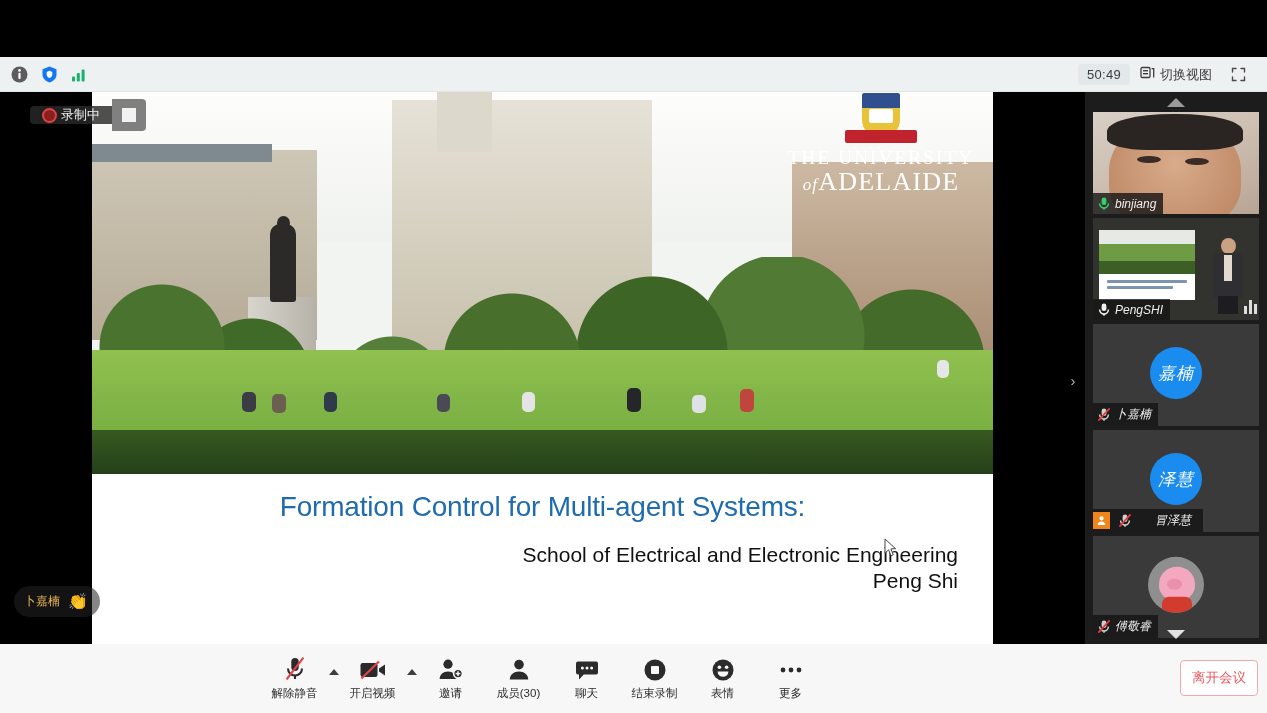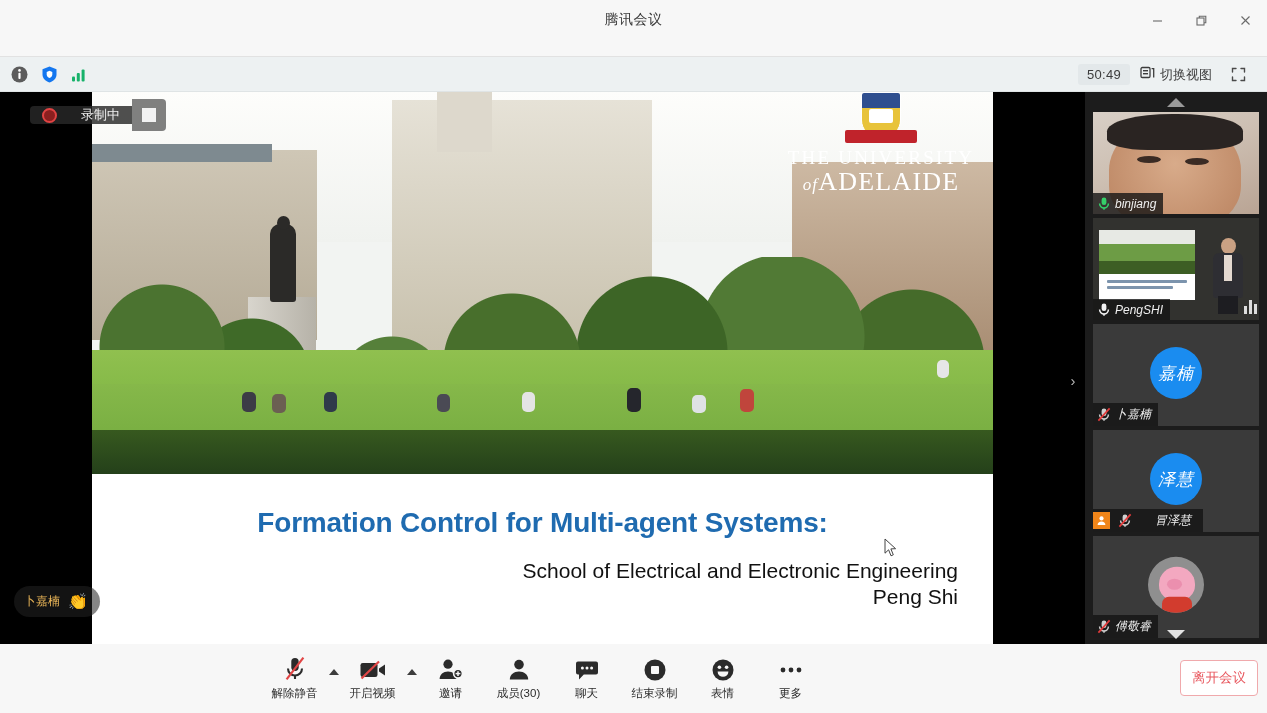--- a/index.html
+++ b/index.html
@@ -149,35 +149,35 @@
   .uni-l1{ font-size:19px; letter-spacing:2.2px; margin-top:4px;
            font-family:"Liberation Serif","DejaVu Serif",serif; }
   .uni-l2{ font-size:26px; letter-spacing:1.2px; margin-top:-2px;
            font-family:"Liberation Serif","DejaVu Serif",serif; }
   .uni-l2 i{ font-size:17px; font-style:italic; }
 
   .slide-text{
     position:absolute; left:0; top:382px; width:901px; height:170px; background:#fff;
   }
   .slide-title{
-    text-align:center; color:#1f6bb0; font-weight:bold; font-size:28px;
-    line-height:1.5; padding-top:28px; letter-spacing:-.2px;
+    text-align:center; color:#1f6bb0; font-weight:normal; font-size:28px;
+    line-height:1.5; padding-top:12px; letter-spacing:-.2px;
   }
   .slide-author{
     text-align:right; padding-right:35px; margin-top:14px;
     font-size:21px; color:#111; line-height:1.25;
   }
 
   
   .recbadge{
     position:absolute; left:30px; top:99px; display:flex; align-items:center;
     z-index:9;
   }
   .recbadge-main{
-    display:flex; align-items:center; gap:24px;
+    display:flex; align-items:center; gap:4px;
     background:rgba(40,40,40,.82); padding:0 12px; border-radius:4px 0 0 4px;
   }
   .rec-dot{
     width:15px; height:15px; border-radius:50%; border:2.5px solid #e04343;
     background:#8a1f1f; display:block;
   }
   .recbadge-label{ color:#f0f0f0; font-size:13px; }
   .recbadge-stop{
     background:rgba(100,100,100,.82); padding:9px 10px; border-radius:0 4px 4px 0;
   }
@@ -336,42 +336,20 @@
   }
 
   
   .cursor{ position:absolute; left:884px; top:538px; z-index:20; }
 </style>
 </head>
 <body>
 
 <div id="app">
 
-  <div class="titlebar">
-    <div class="titlebar-text">腾讯会议</div>
-    <div class="winbtns">
-      <div class="winbtn">
-        <svg width="13" height="13" viewBox="0 0 13 13">
-            <line x1="2" y1="7" x2="11" y2="7" stroke="currentColor" stroke-width="1.1"></line>
-          </svg>
-      </div>
-      <div class="winbtn">
-        <svg width="13" height="13" viewBox="0 0 13 13">
-          <rect x="2" y="4" width="7" height="7" fill="none" stroke="currentColor" stroke-width="1.1"></rect>
-          <path d="M4.3 4V2.2h6.5v6.5H9" fill="none" stroke="currentColor" stroke-width="1.1"></path>
-        </svg>
-      </div>
-      <div class="winbtn close">
-        <svg width="13" height="13" viewBox="0 0 13 13">
-          <line x1="2.5" y1="2.5" x2="10.5" y2="10.5" stroke="currentColor" stroke-width="1.1"></line>
-          <line x1="10.5" y1="2.5" x2="2.5" y2="10.5" stroke="currentColor" stroke-width="1.1"></line>
-        </svg>
-      </div>
-    </div>
-  </div>
 
   <div class="subbar">
     <div class="subbar-left">
       <span class="ico-round">
         <svg width="19" height="19" viewBox="0 0 19 19">
           <circle cx="9.5" cy="9.5" r="8" fill="#5c5c5c"></circle>
           <circle cx="9.5" cy="5.4" r="1.3" fill="#fff"></circle>
           <rect x="8.4" y="7.8" width="2.2" height="6.2" rx="1" fill="#fff"></rect>
         </svg>
       </span>

